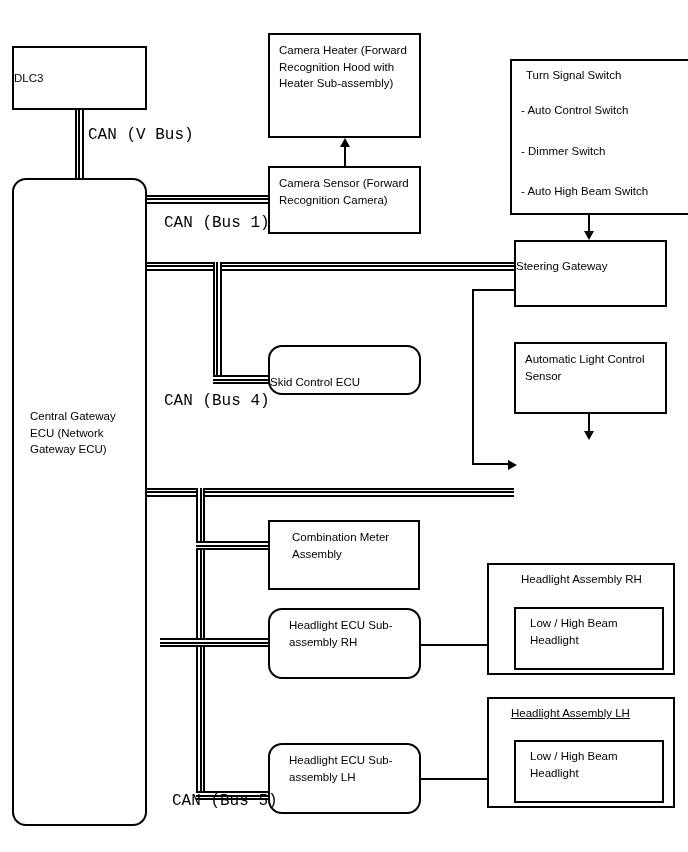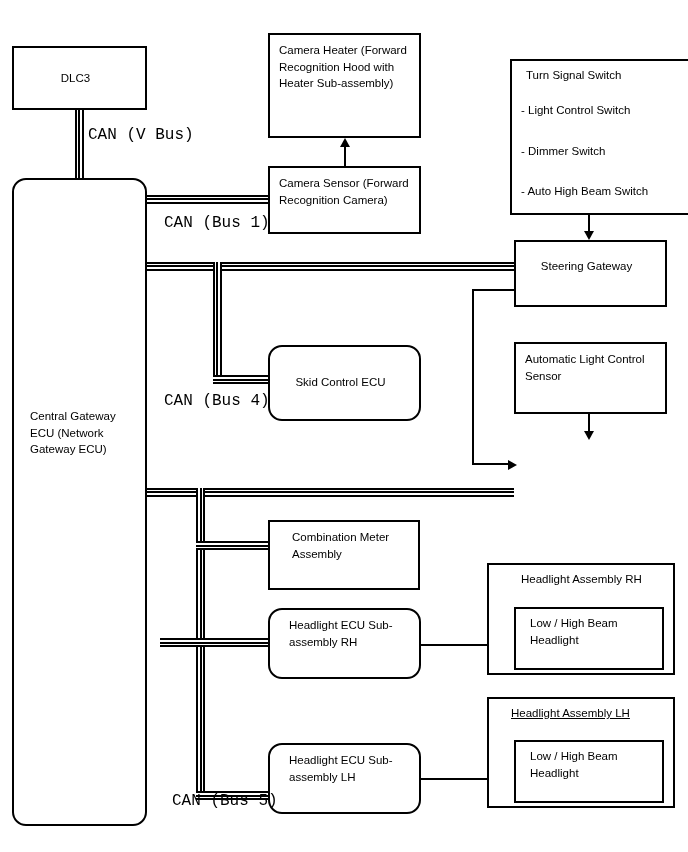--- a/index.html
+++ b/index.html
@@ -6,21 +6,21 @@
   html,body{margin:0;padding:0;background:#ffffff;}
   body{font-family:"Liberation Sans","DejaVu Sans",sans-serif;}
   #stage{position:relative;width:688px;height:852px;background:#ffffff;overflow:hidden;}
 
   
   .box{position:absolute;box-sizing:border-box;background:#ffffff;
        border:2px solid #000000;}
   .box.round{border-radius:14px;}
   .box .txt{position:absolute;left:9px;right:6px;top:7px;
             font-size:11.5px;line-height:16.5px;color:#000;white-space:pre-line;}
-  .box .txt.center{left:0;right:8px;text-align:center;}
+  .box .txt.center{left:0;right:8px;text-align:left;}
   .box .txt.indent{left:14px;}
 
   
   
   .busH{position:absolute;height:9px;
         background:linear-gradient(to bottom,
           #000 0px,#000 2px,
           #fff 2px,#fff 3.5px,
           #000 3.5px,#000 5.5px,
           #fff 5.5px,#fff 7px,
@@ -111,30 +111,30 @@
 Heater Sub-assembly)</div>
   </div>
 
   <div class="box" style="left:268px;top:166px;width:153px;height:68px;">
     <div class="txt">Camera Sensor (Forward
 Recognition Camera)</div>
   </div>
 
   <div class="box" style="left:510px;top:59px;width:186px;height:156px;">
     <div class="txt indent" style="top:6px;">Turn Signal Switch</div>
-    <div class="txt indent" style="top:41px;left:9px;">- Light Control Switch</div>
+    <div class="txt indent" style="top:41px;left:9px;">- Auto Control Switch</div>
     <div class="txt indent" style="top:82px;left:9px;">- Dimmer Switch</div>
     <div class="txt indent" style="top:122px;left:9px;">- Auto High Beam Switch</div>
   </div>
 
   <div class="box" style="left:514px;top:240px;width:153px;height:67px;">
     <div class="txt center" style="top:16px;">Steering Gateway</div>
   </div>
 
-  <div class="box round" style="left:268px;top:345px;width:153px;height:76px;">
+  <div class="box round" style="left:268px;top:345px;width:153px;height:50px;">
     <div class="txt center" style="top:27px;">Skid Control ECU</div>
   </div>
 
   <div class="box" style="left:514px;top:342px;width:153px;height:72px;">
     <div class="txt">Automatic Light Control
 Sensor</div>
   </div>
 
 
   <div class="box" style="left:268px;top:520px;width:152px;height:70px;">

